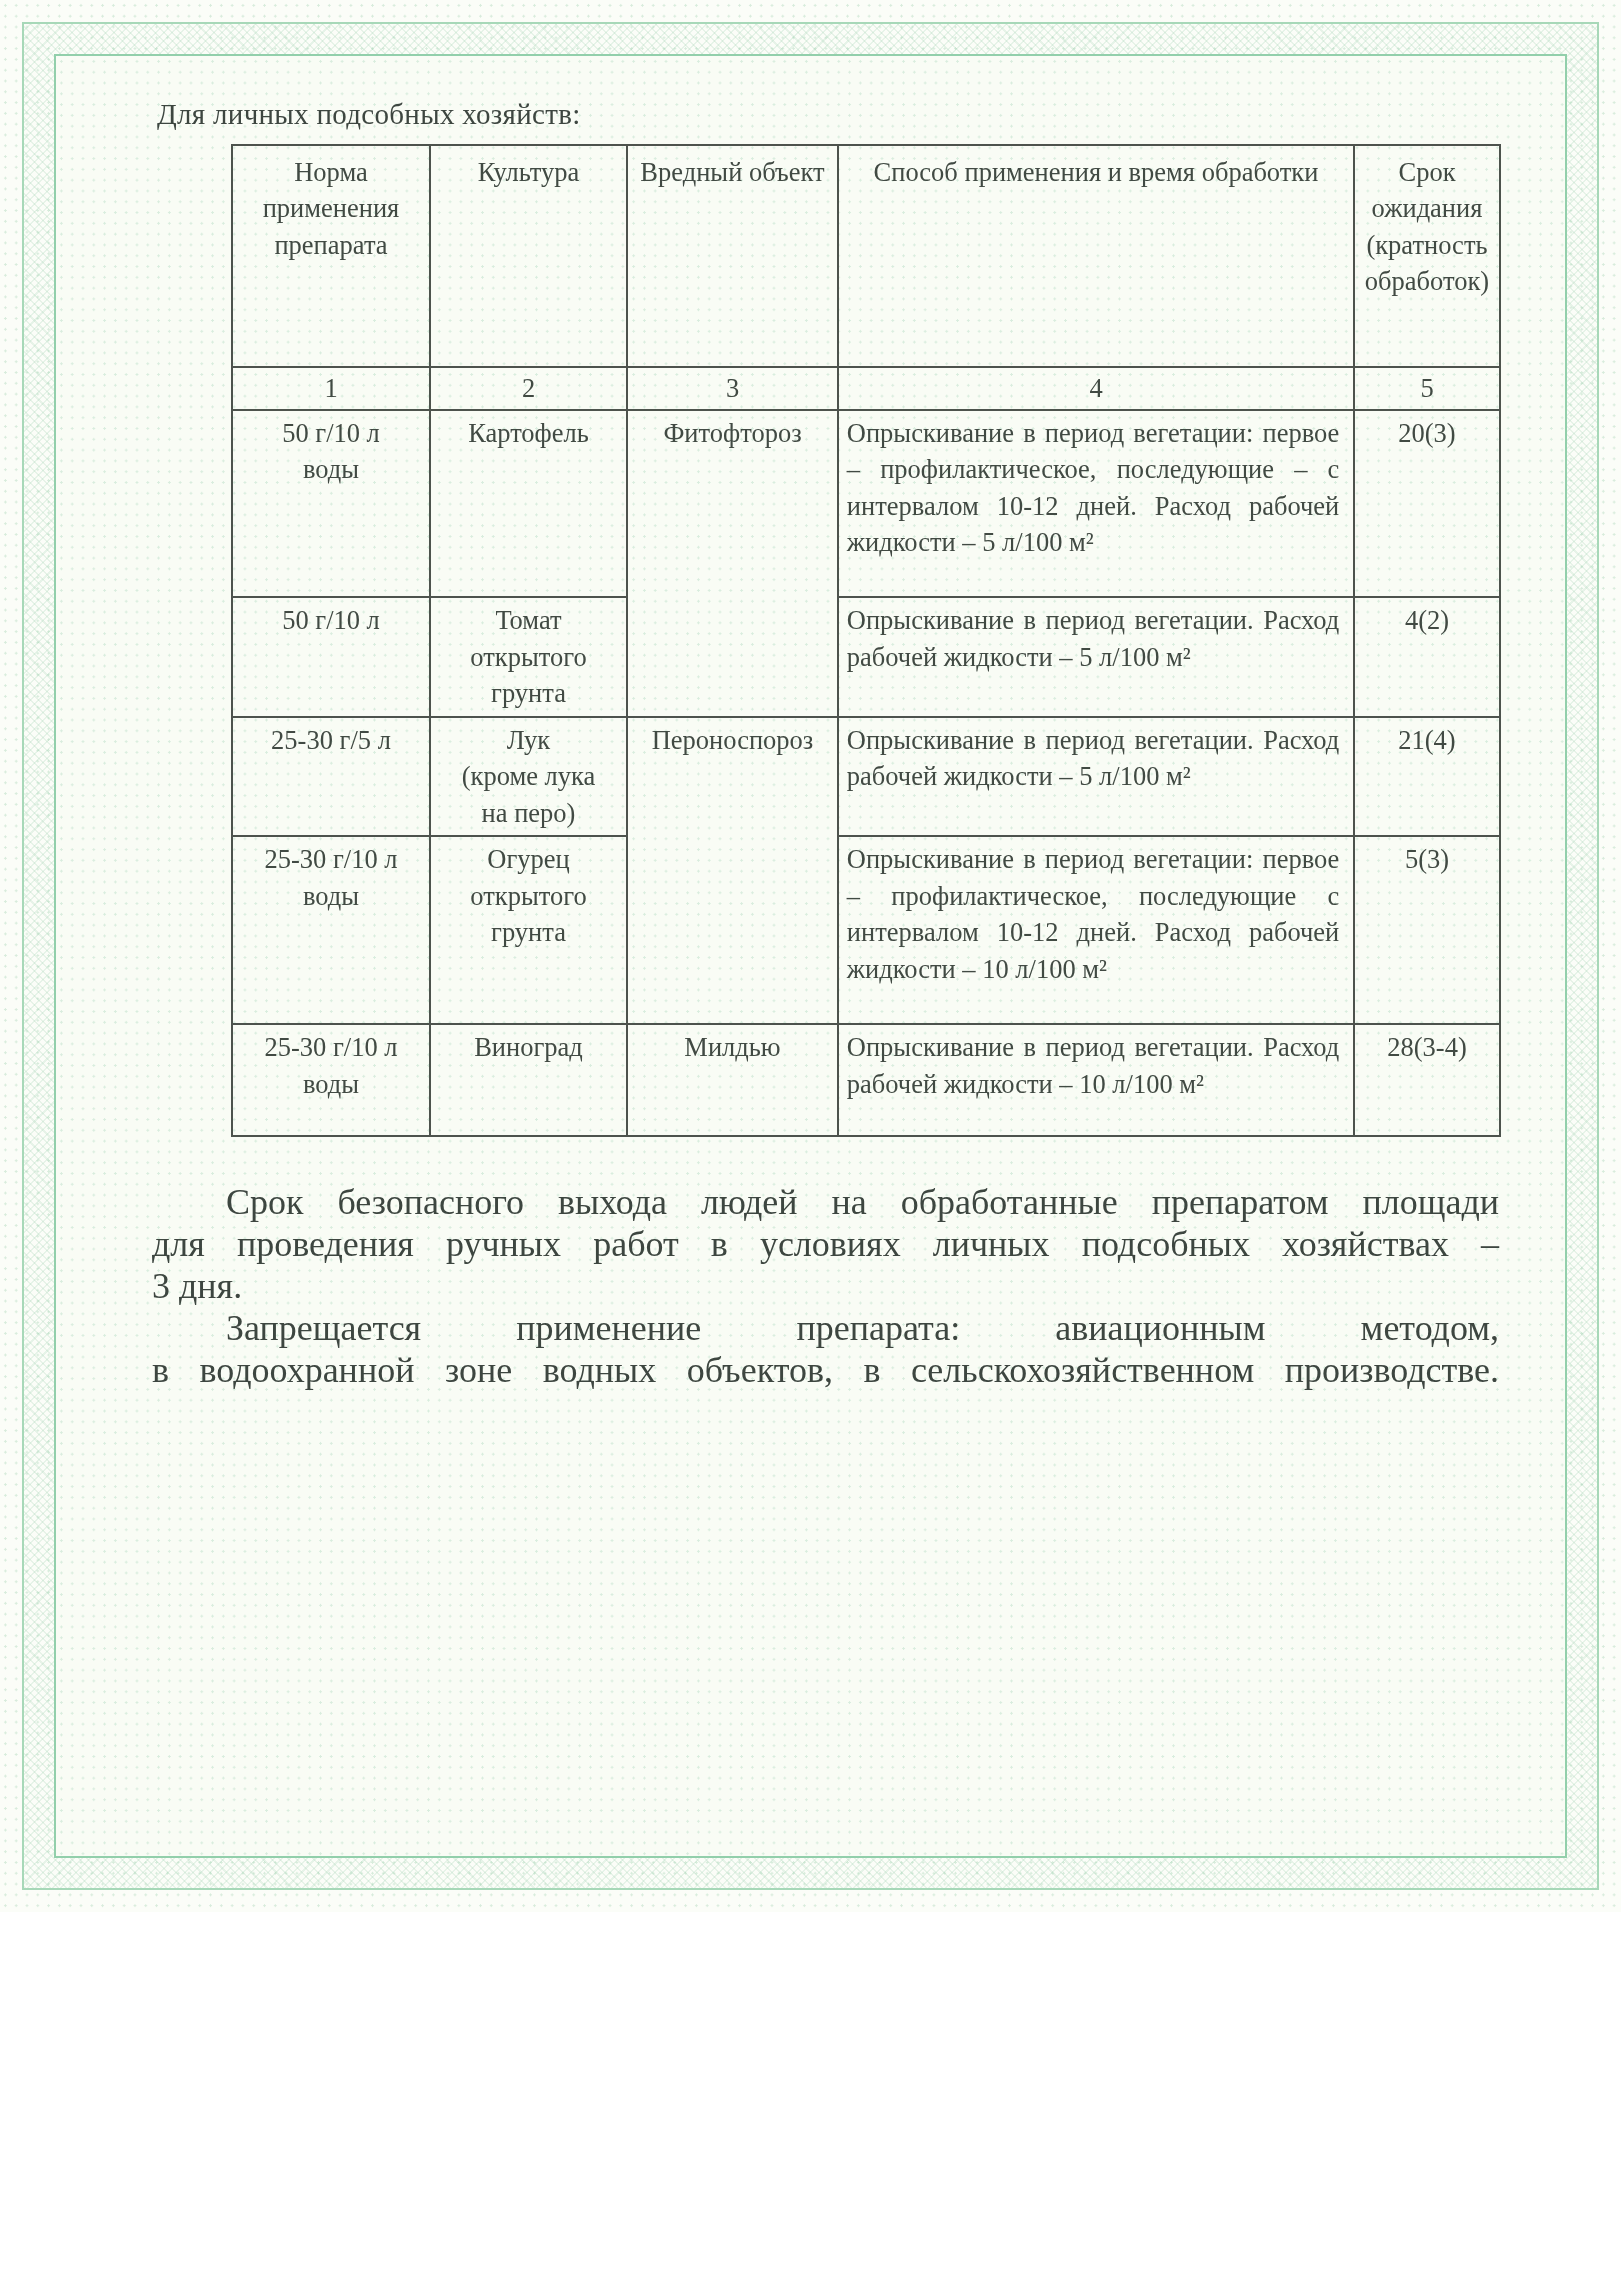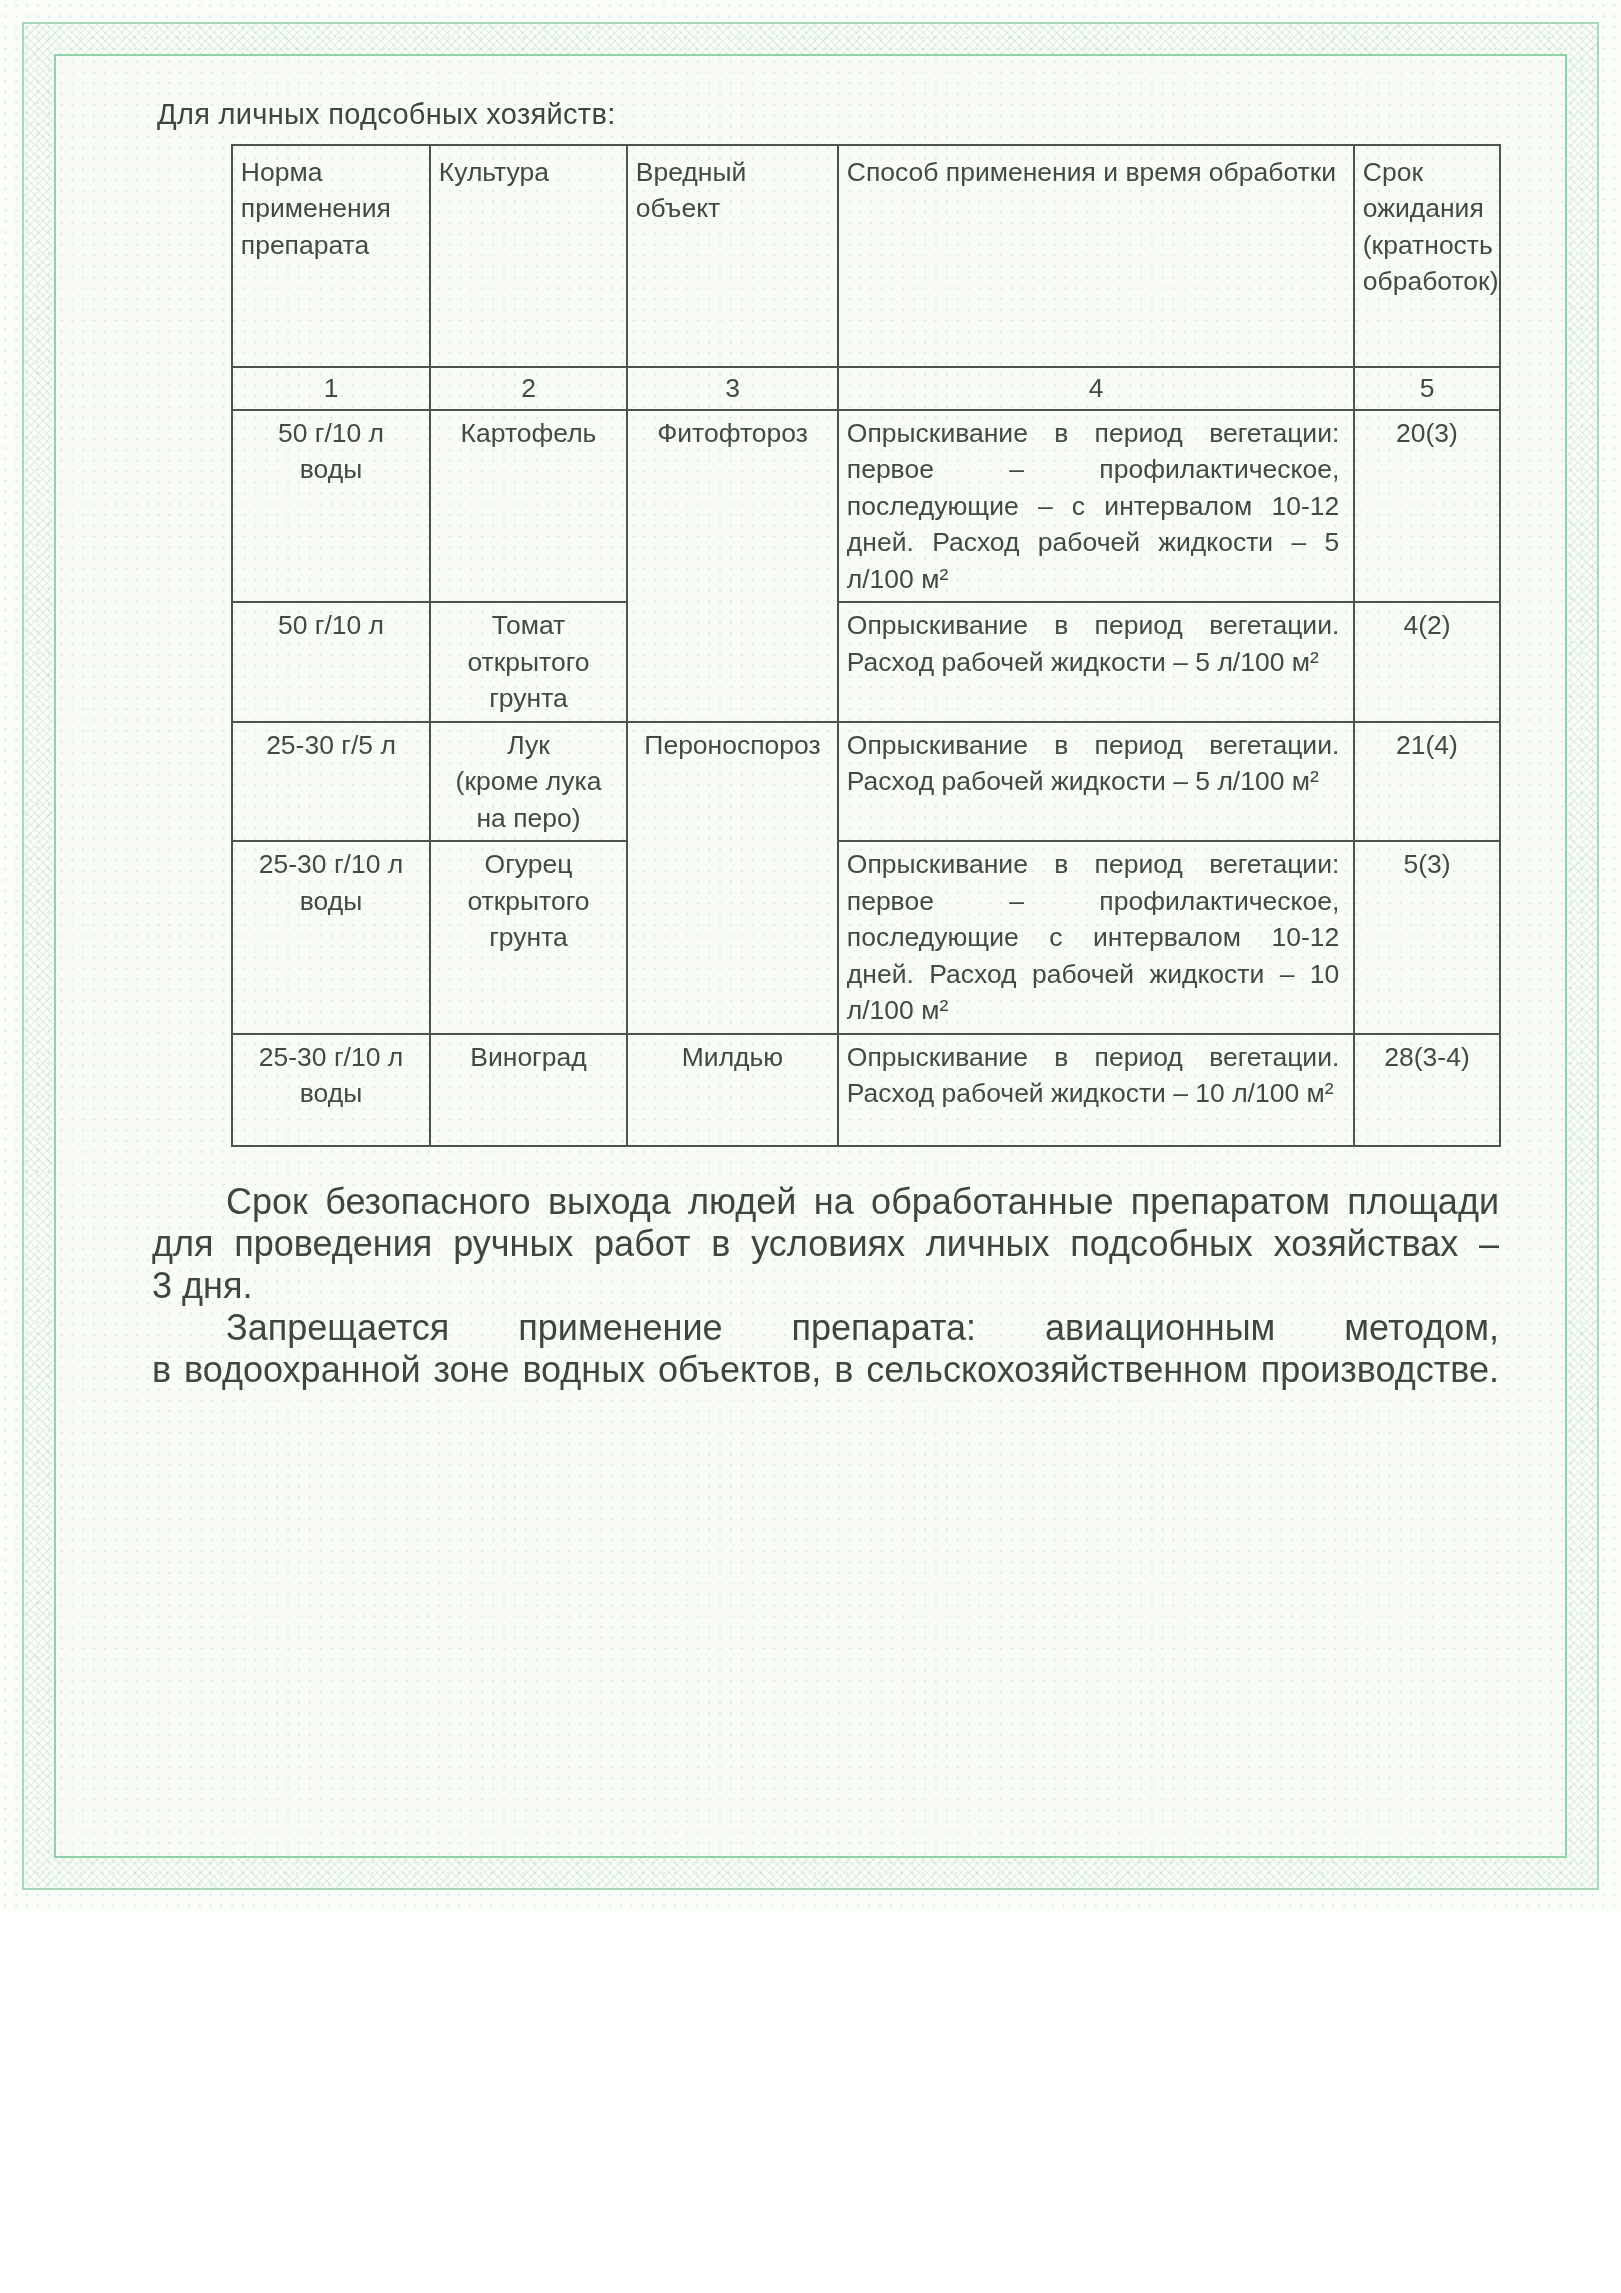--- a/index.html
+++ b/index.html
@@ -1,21 +1,21 @@
 <!DOCTYPE html>
 <html lang="ru"><head>
 <meta charset="utf-8">
 <style>
   html,body{margin:0;padding:0;background:#ffffff;}
   .page{
     position:relative;width:1621px;height:1912px;overflow:hidden;
     background:#fbfdf8;
     background-image:radial-gradient(circle,#d8ecdc 1.1px,rgba(0,0,0,0) 1.3px);
     background-size:10.8px 10.8px;
-    font-family:Liberation Sans, sans-serif;
+    font-family:Liberation Serif, serif;
     color:#3d4640;
   }
   
   .frame-band{
     position:absolute;inset:21.6px;border:2px solid #a7d8b8;
     background-image:
       repeating-linear-gradient(45deg,rgba(150,205,170,.20) 0 1.5px,transparent 1.5px 5.9px),
       repeating-linear-gradient(-45deg,rgba(150,205,170,.20) 0 1.5px,transparent 1.5px 5.9px);
   }
   .frame-inner{
@@ -28,21 +28,21 @@
 
   .doc-title{position:absolute;left:157px;top:98px;font-size:29px;letter-spacing:0.3px;}
 
   table.app{
     position:absolute;left:231px;top:144px;width:1267px;
     border-collapse:collapse;table-layout:fixed;
     font-size:26.5px;line-height:1.38;color:#414a43;
     border:2.9px solid #4d534d;
   }
   .app th,.app td{border:2px solid #4d534d;font-weight:normal;vertical-align:top;padding:3.9px 7.8px;}
-  .app thead th{height:208px;text-align:left;padding-top:7.8px;}
+  .app thead th{height:208px;text-align:center;padding-top:7.8px;}
   .app tr.nums td{height:37px;text-align:center;padding:2px;border-bottom:2.9px solid #4d534d;}
   .app td.c{text-align:center;white-space:pre-line;}
   .app td.j{text-align:justify;padding:3.9px 13.7px 3.9px 7.8px;}
   .app tr.r1 td{height:178px;}
   .app tr.r2 td{height:104px;}
   .app tr.r3 td{height:106px;margin-top:40px;}
   .app tr.r4 td{height:178px;}
   .app tr.r5 td{height:102px;}
 
   .paras{position:absolute;left:152px;top:1181px;width:1347px;font-size:36px;line-height:42px;}

